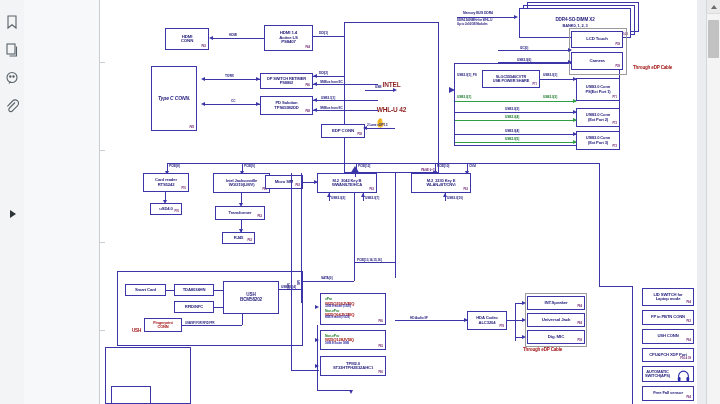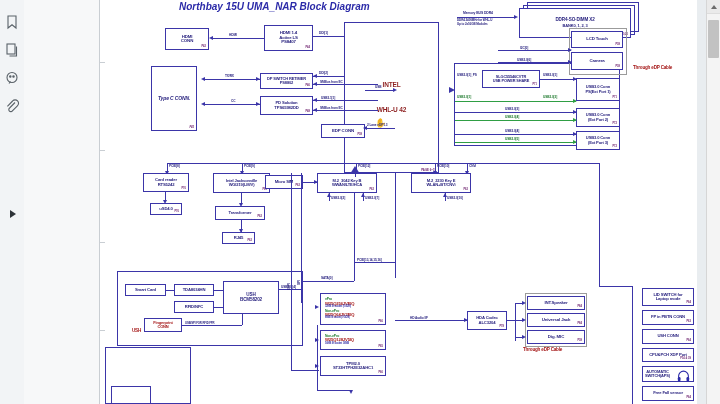--- a/index.html
+++ b/index.html
@@ -90,21 +90,20 @@
   <div class="pagebar">
     <i style="top:62px"></i>
       <i style="top:150px"></i>
       <i style="top:242px"></i>
       <i style="top:330px"></i>
   </div>
 
   <div class="page">
     <div class="dg">
 
-      <div class="ttl" style="left:74px;top:1px;font-size:10px;">Northbay 15U UMA_NAR Block Diagram</div>
 
       <div class="bx" style="left:239px;top:22px;width:95px;height:151px;font-size:6.5px;border-width:1.2px;">
         <span style="color:#8d1f1f;margin-bottom:18px;">INTEL</span>
         <span style="color:#8d1f1f;">WHL-U 42</span>
         <span class="pin" style="font-size:2.8px;">PAGE 6~19</span>
       </div>
       <div class="cursor" style="left:270px;top:118px;">✋</div>
 
       <div class="rct" style="left:422px;top:2px;width:112px;height:30px;"></div>
       <div class="rct" style="left:418px;top:5px;width:112px;height:30px;"></div>

